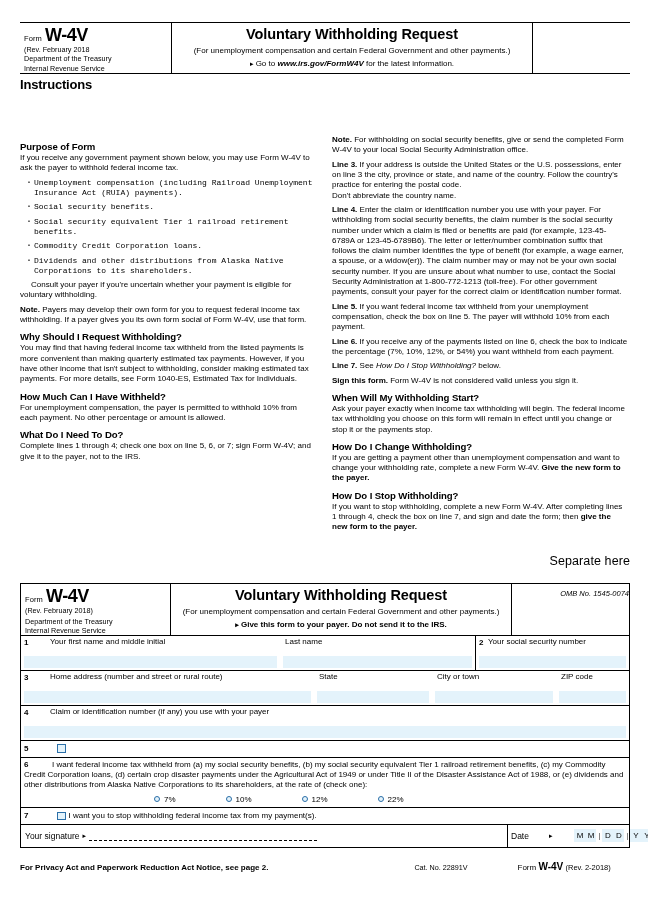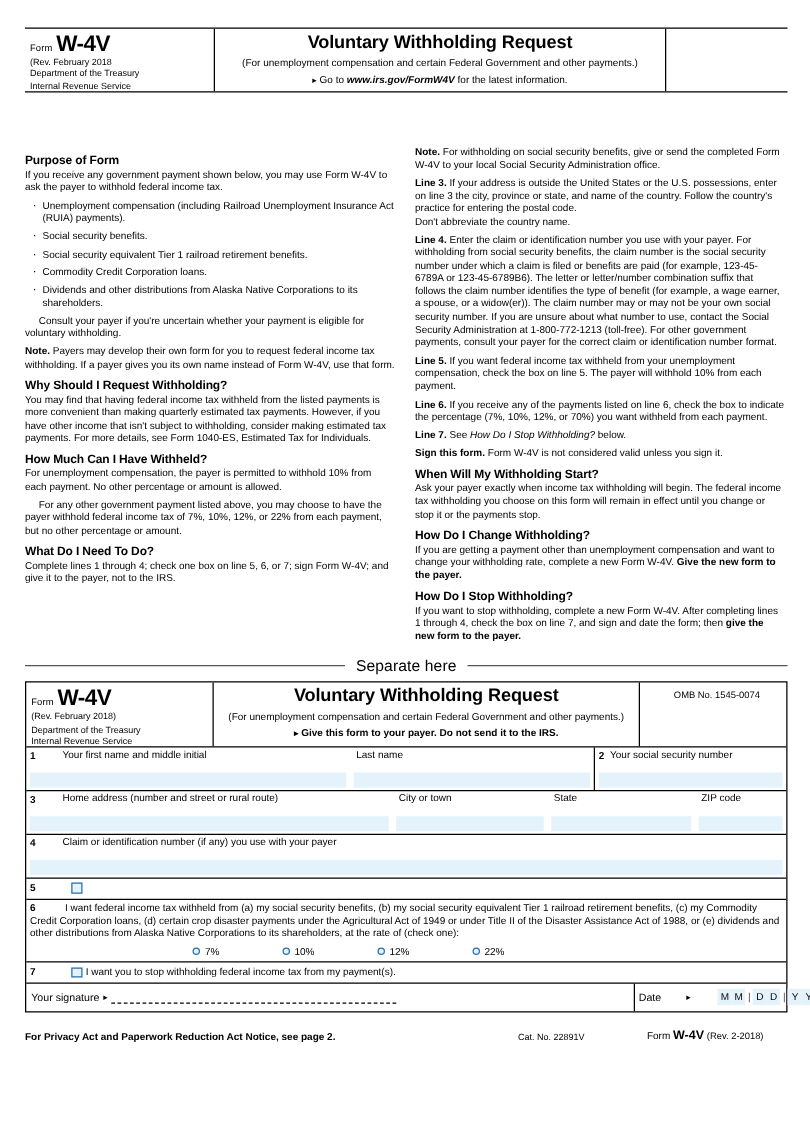--- a/index.html
+++ b/index.html
@@ -117,35 +117,37 @@
   p.nogap { margin-bottom: 0; }
   p b { font-weight: bold; }
   p i { font-style: italic; }
   ul { margin: 0; padding: 0; list-style: none; }
   li {
     font-size: 8px;
     line-height: 1.29;
     margin-bottom: 4px;
     padding-left: 14px;
     position: relative;
+    font-family: Liberation Mono, monospace;
   }
   li:before {
     content: "\00B7";
     position: absolute;
     left: 6px;
     top: -1px;
     font-size: 10px;
   }
 
   
   .sep {
     display: flex;
-    align-items: center;
+    align-items: flex-end;
     margin: 7px 0 5px 0;
     gap: 9px;
+    flex-direction: column;
   }
   .sep-line {
     flex: 1;
     height: 0;
     border-top: 1.1px solid #555;
   }
   .sep-txt {
     font-size: 12.5px;
     letter-spacing: .1px;
   }
@@ -155,21 +157,21 @@
     border: 1.4px solid #000;
     box-sizing: border-box;
   }
   .f-hdr {
     display: flex;
     border-bottom: 1.4px solid #000;
     height: 52px;
     box-sizing: border-box;
   }
   .f-hdr .hdr-left { border-right: 1.2px solid #000; width: 150px; }
-  .f-hdr .hdr-right { border-left: 1.2px solid #000; width: 118px; text-align: center; }
+  .f-hdr .hdr-right { border-left: 1.2px solid #000; width: 118px; text-align: right; font-style: italic; }
 
   .row {
     display: flex;
     border-bottom: 1.4px solid #000;
     box-sizing: border-box;
   }
   .cell {
     position: relative;
     box-sizing: border-box;
     padding: 1.5px 0 0 0;
@@ -317,58 +319,58 @@
       <div class="hdr-title">Voluntary Withholding Request</div>
       <div class="hdr-sub2">(For unemployment compensation and certain Federal Government and other payments.)</div>
       <div class="hdr-sub3">
         <span class="arrow">▸</span>
         <span>Go to </span><i>www.irs.gov/FormW4V</i><span> for the latest information.</span>
       </div>
     </div>
     <div class="hdr-right"></div>
   </div>
 
+  <div class="instr-title">Instructions</div>
 
   <div class="cols">
 
     <div class="col">
       <h3>Purpose of Form</h3>
       <p>If you receive any government payment shown below, you may use Form W-4V to ask the payer to withhold federal income tax.</p>
       <ul>
         <li>Unemployment compensation (including Railroad Unemployment Insurance Act (RUIA) payments).</li>
         <li>Social security benefits.</li>
         <li>Social security equivalent Tier 1 railroad retirement benefits.</li>
         <li>Commodity Credit Corporation loans.</li>
         <li>Dividends and other distributions from Alaska Native Corporations to its shareholders.</li>
       </ul>
       <p class="ind">Consult your payer if you're uncertain whether your payment is eligible for voluntary withholding.</p>
-      <p><b>Note.</b><span> Payers may develop their own form for you to request federal income tax withholding. If a payer gives you its own name instead of Form W-4V, use that form.</span></p>
+      <p><b>Note.</b><span> Payers may develop their own form for you to request federal income tax withholding. If a payer gives you its own form social of Form W-4V, use that form.</span></p>
 
       <h3>Why Should I Request Withholding?</h3>
       <p>You may find that having federal income tax withheld from the listed payments is more convenient than making quarterly estimated tax payments. However, if you have other income that isn't subject to withholding, consider making estimated tax payments. For more details, see Form 1040-ES, Estimated Tax for Individuals.</p>
 
       <h3>How Much Can I Have Withheld?</h3>
       <p>For unemployment compensation, the payer is permitted to withhold 10% from each payment. No other percentage or amount is allowed.</p>
-      <p class="ind">For any other government payment listed above, you may choose to have the payer withhold federal income tax of 7%, 10%, 12%, or 22% from each payment, but no other percentage or amount.</p>
 
       <h3>What Do I Need To Do?</h3>
       <p>Complete lines 1 through 4; check one box on line 5, 6, or 7; sign Form W-4V; and give it to the payer, not to the IRS.</p>
     </div>
 
     <div class="col">
       <p><b>Note.</b><span> For withholding on social security benefits, give or send the completed Form W-4V to your local Social Security Administration office.</span></p>
 
       <p class="nogap"><b>Line 3.</b><span> If your address is outside the United States or the U.S. possessions, enter on line 3 the city, province or state, and name of the country. Follow the country's practice for entering the postal code.</span></p>
       <p>Don't abbreviate the country name.</p>
 
       <p><b>Line 4.</b><span> Enter the claim or identification number you use with your payer. For withholding from social security benefits, the claim number is the social security number under which a claim is filed or benefits are paid (for example, 123-45-6789A or 123-45-6789B6). The letter or letter/number combination suffix that follows the claim number identifies the type of benefit (for example, a wage earner, a spouse, or a widow(er)). The claim number may or may not be your own social security number. If you are unsure about what number to use, contact the Social Security Administration at 1-800-772-1213 (toll-free). For other government payments, consult your payer for the correct claim or identification number format.</span></p>
 
       <p><b>Line 5.</b><span> If you want federal income tax withheld from your unemployment compensation, check the box on line 5. The payer will withhold 10% from each payment.</span></p>
 
-      <p><b>Line 6.</b><span> If you receive any of the payments listed on line 6, check the box to indicate the percentage (7%, 10%, 12%, or 70%) you want withheld from each payment.</span></p>
+      <p><b>Line 6.</b><span> If you receive any of the payments listed on line 6, check the box to indicate the percentage (7%, 10%, 12%, or 54%) you want withheld from each payment.</span></p>
 
       <p><b>Line 7.</b><span> See </span><i>How Do I Stop Withholding?</i><span> below.</span></p>
 
       <p><b>Sign this form.</b><span> Form W-4V is not considered valid unless you sign it.</span></p>
 
       <h3>When Will My Withholding Start?</h3>
       <p>Ask your payer exactly when income tax withholding will begin. The federal income tax withholding you choose on this form will remain in effect until you change or stop it or the payments stop.</p>
 
       <h3>How Do I Change Withholding?</h3>
       <p><span>If you are getting a payment other than unemployment compensation and want to change your withholding rate, complete a new Form W-4V. </span><b>Give the new form to the payer.</b></p>
@@ -427,26 +429,26 @@
         <div class="shade"></div>
       </div>
     </div>
 
     <div class="row">
       <div class="cell" style="width:293px">
         <span class="num">3</span>
         <span class="lbl">Home address (number and street or rural route)</span>
         <div class="shade"></div>
       </div>
+      <div class="cell" style="width:118px">
+        <span class="lbl pl0">State</span>
+        <div class="shade"></div>
+      </div>
       <div class="cell" style="width:124px">
         <span class="lbl pl0">City or town</span>
-        <div class="shade"></div>
-      </div>
-      <div class="cell" style="width:118px">
-        <span class="lbl pl0">State</span>
         <div class="shade"></div>
       </div>
       <div class="cell" style="flex:1">
         <span class="lbl pl0">ZIP code</span>
         <div class="shade"></div>
       </div>
     </div>
 
     <div class="row">
       <div class="cell" style="flex:1">

